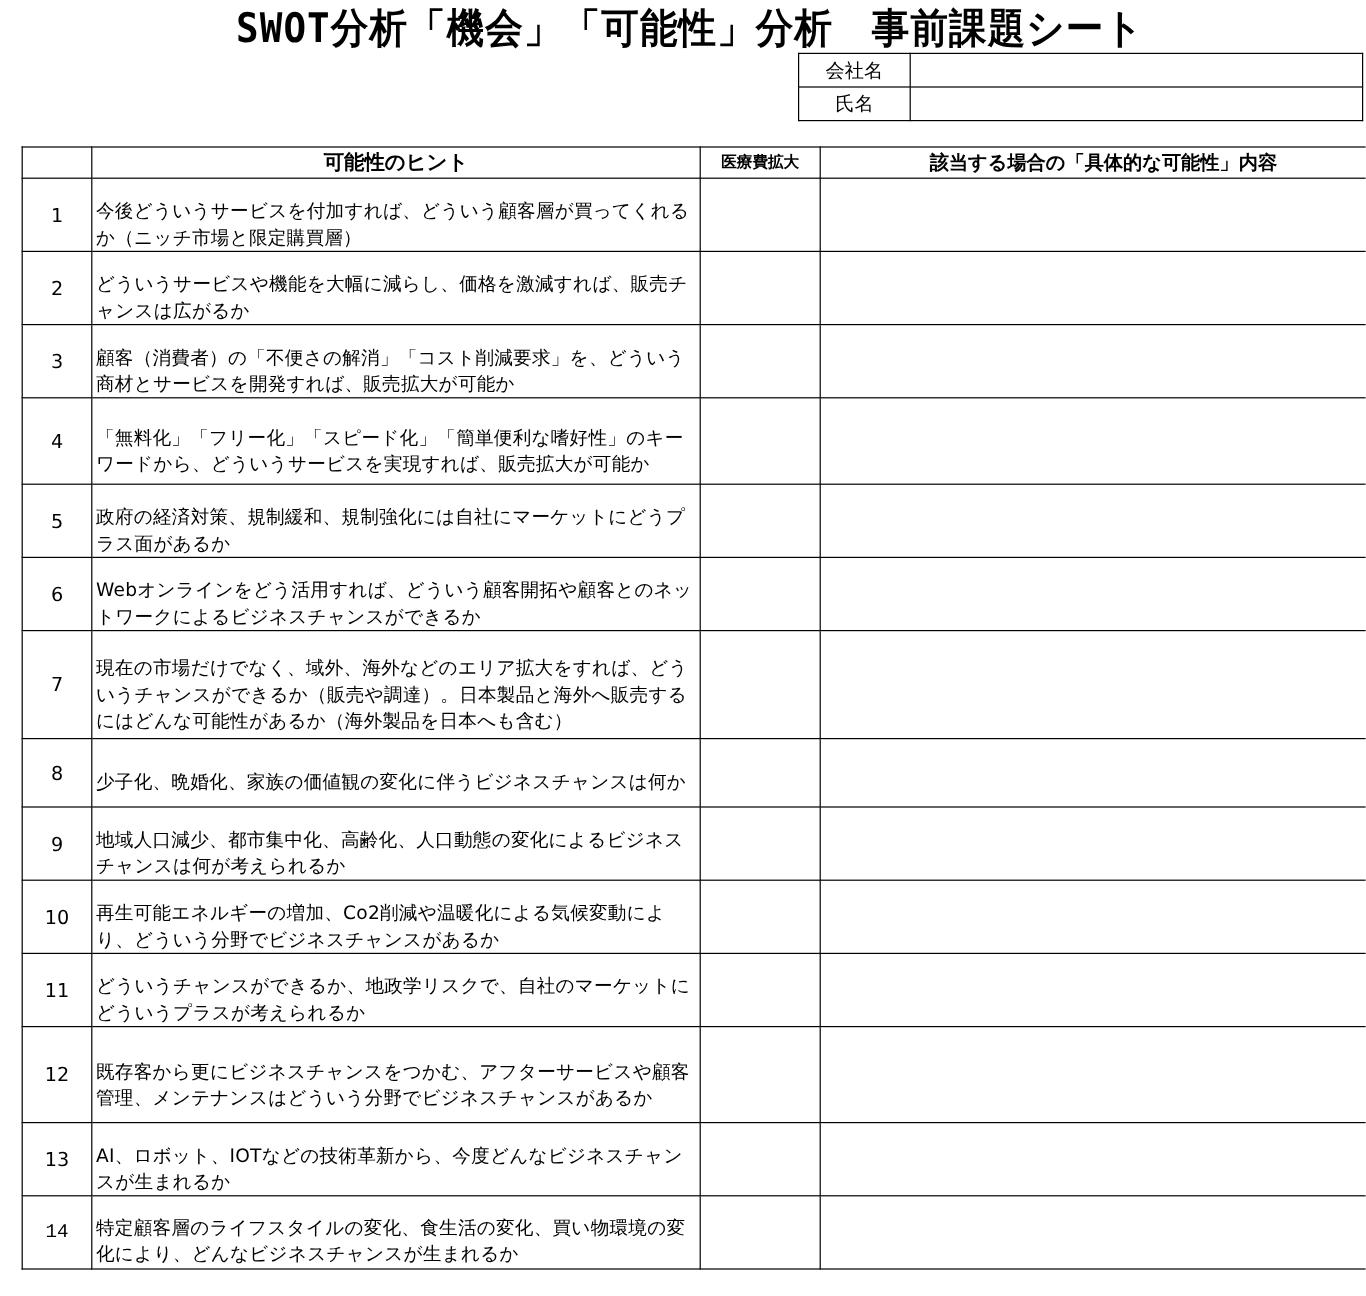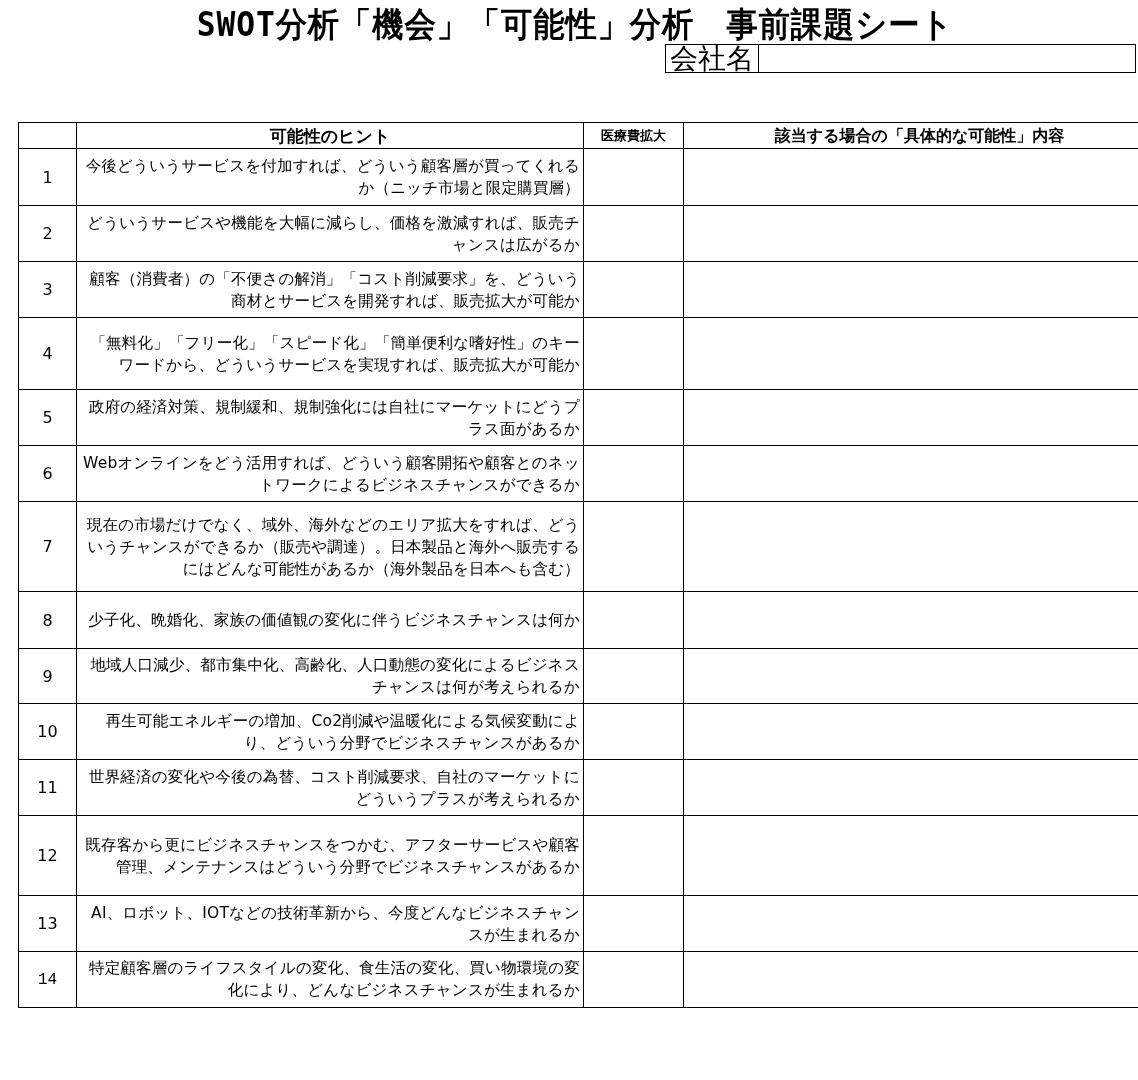--- a/index.html
+++ b/index.html
@@ -2,41 +2,45 @@
 <html><head>
 <meta charset="utf-8">
 <style>
   html, body { margin:0; padding:0; background:#ffffff; }
   body { width:1138px; height:1080px; position:relative; overflow:hidden;
          font-family:"DejaVu Sans","Liberation Sans",sans-serif; color:#000; }
   .title { position:absolute; left:0; top:4px; width:1150px; text-align:center;
            font-size:34px; font-weight:bold; letter-spacing:1px; line-height:40px;
            font-family:"DejaVu Sans Mono","DejaVu Sans",sans-serif; transform:scaleX(0.92); transform-origin:center; }
   .info { position:absolute; left:665px; top:44px; border-collapse:collapse; }
-  .info td { border:1.5px solid #000; height:27px; padding:0; font-size:28px; line-height:26px; }
+  .info td { border:1.5px solid #000; height:27px; padding:0; font-size:16px; line-height:26px; }
   .info td.lbl { width:92px; text-align:center; }
   .info td.val { width:376px; }
   .sheet { position:absolute; left:18px; top:122px; border-collapse:collapse; table-layout:fixed; width:1137px; }
   .sheet th, .sheet td { border:1.5px solid #000; padding:0; }
   .sheet th { height:25px; font-weight:bold; font-size:17px; text-align:center; line-height:24px; }
   .sheet th.small { font-size:13px; }
   .sheet th.big { font-size:16px; }
   .sheet td.num { text-align:center; font-size:16px; }
-  .sheet td.hint { font-size:15.5px; line-height:22px; padding:0 3px 0 3px; vertical-align:middle; letter-spacing:0.2px;text-align:right; }
+  .sheet td.hint { font-size:15.5px; line-height:22px; padding:16px 3px 0 3px; vertical-align:middle; letter-spacing:0.2px; }
   .col-num { width:58px; } .col-hint { width:507px; } .col-flag { width:100px; } .col-detail { width:472px; }
 </style>
 </head>
 <body>
 
 <div class="title">SWOT分析「機会」「可能性」分析　事前課題シート</div>
 
 <table class="info">
   <tbody>
       <tr>
     <td class="lbl">会社名</td>
+    <td class="val"></td>
+  </tr>
+  <tr>
+    <td class="lbl">氏名</td>
     <td class="val"></td>
   </tr>
 </tbody>
   </table>
 
 <table class="sheet">
   <colgroup>
     <col class="col-num">
       <col class="col-hint">
       <col class="col-flag">
@@ -106,21 +110,21 @@
         <td class="detail"></td>
       </tr>
       <tr style="height: 56px;">
         <td class="num">10</td>
         <td class="hint">再生可能エネルギーの増加、Co2削減や温暖化による気候変動により、どういう分野でビジネスチャンスがあるか</td>
         <td class="flag"></td>
         <td class="detail"></td>
       </tr>
       <tr style="height: 56px;">
         <td class="num">11</td>
-        <td class="hint">世界経済の変化や今後の為替、コスト削減要求、自社のマーケットにどういうプラスが考えられるか</td>
+        <td class="hint">どういうチャンスができるか、地政学リスクで、自社のマーケットにどういうプラスが考えられるか</td>
         <td class="flag"></td>
         <td class="detail"></td>
       </tr>
       <tr style="height: 80px;">
         <td class="num">12</td>
         <td class="hint">既存客から更にビジネスチャンスをつかむ、アフターサービスや顧客管理、メンテナンスはどういう分野でビジネスチャンスがあるか</td>
         <td class="flag"></td>
         <td class="detail"></td>
       </tr>
       <tr style="height: 56px;">

